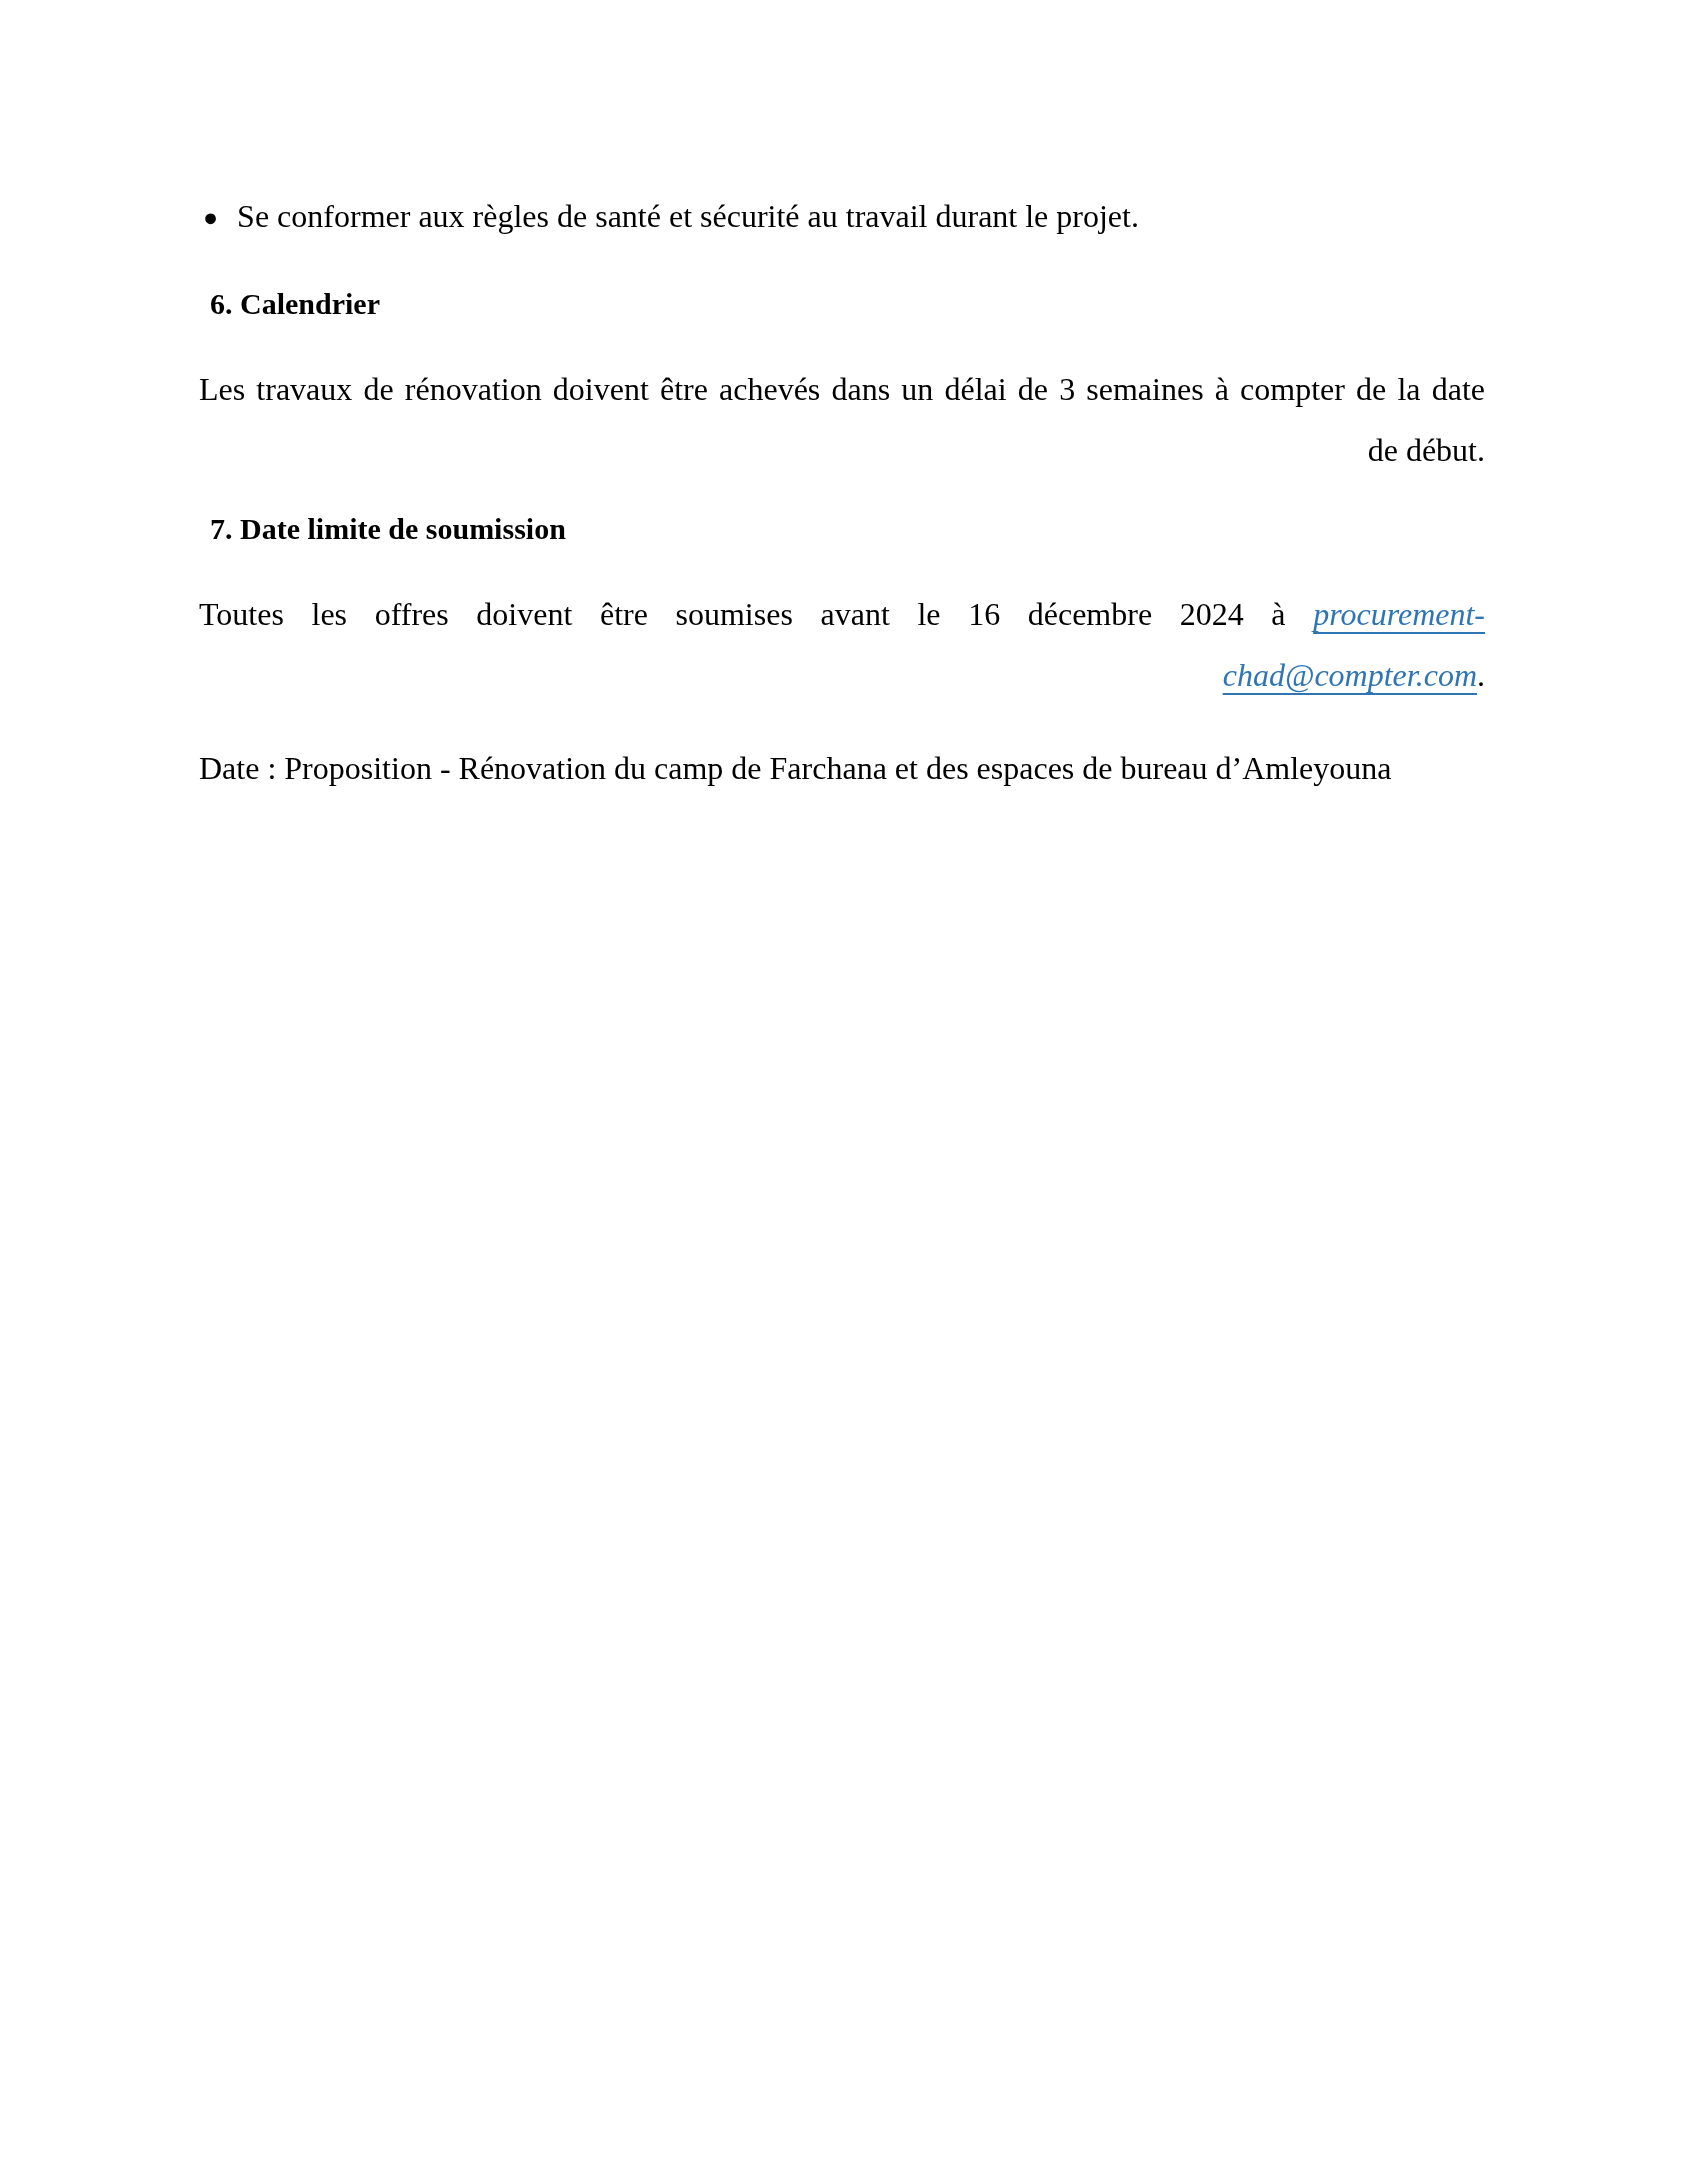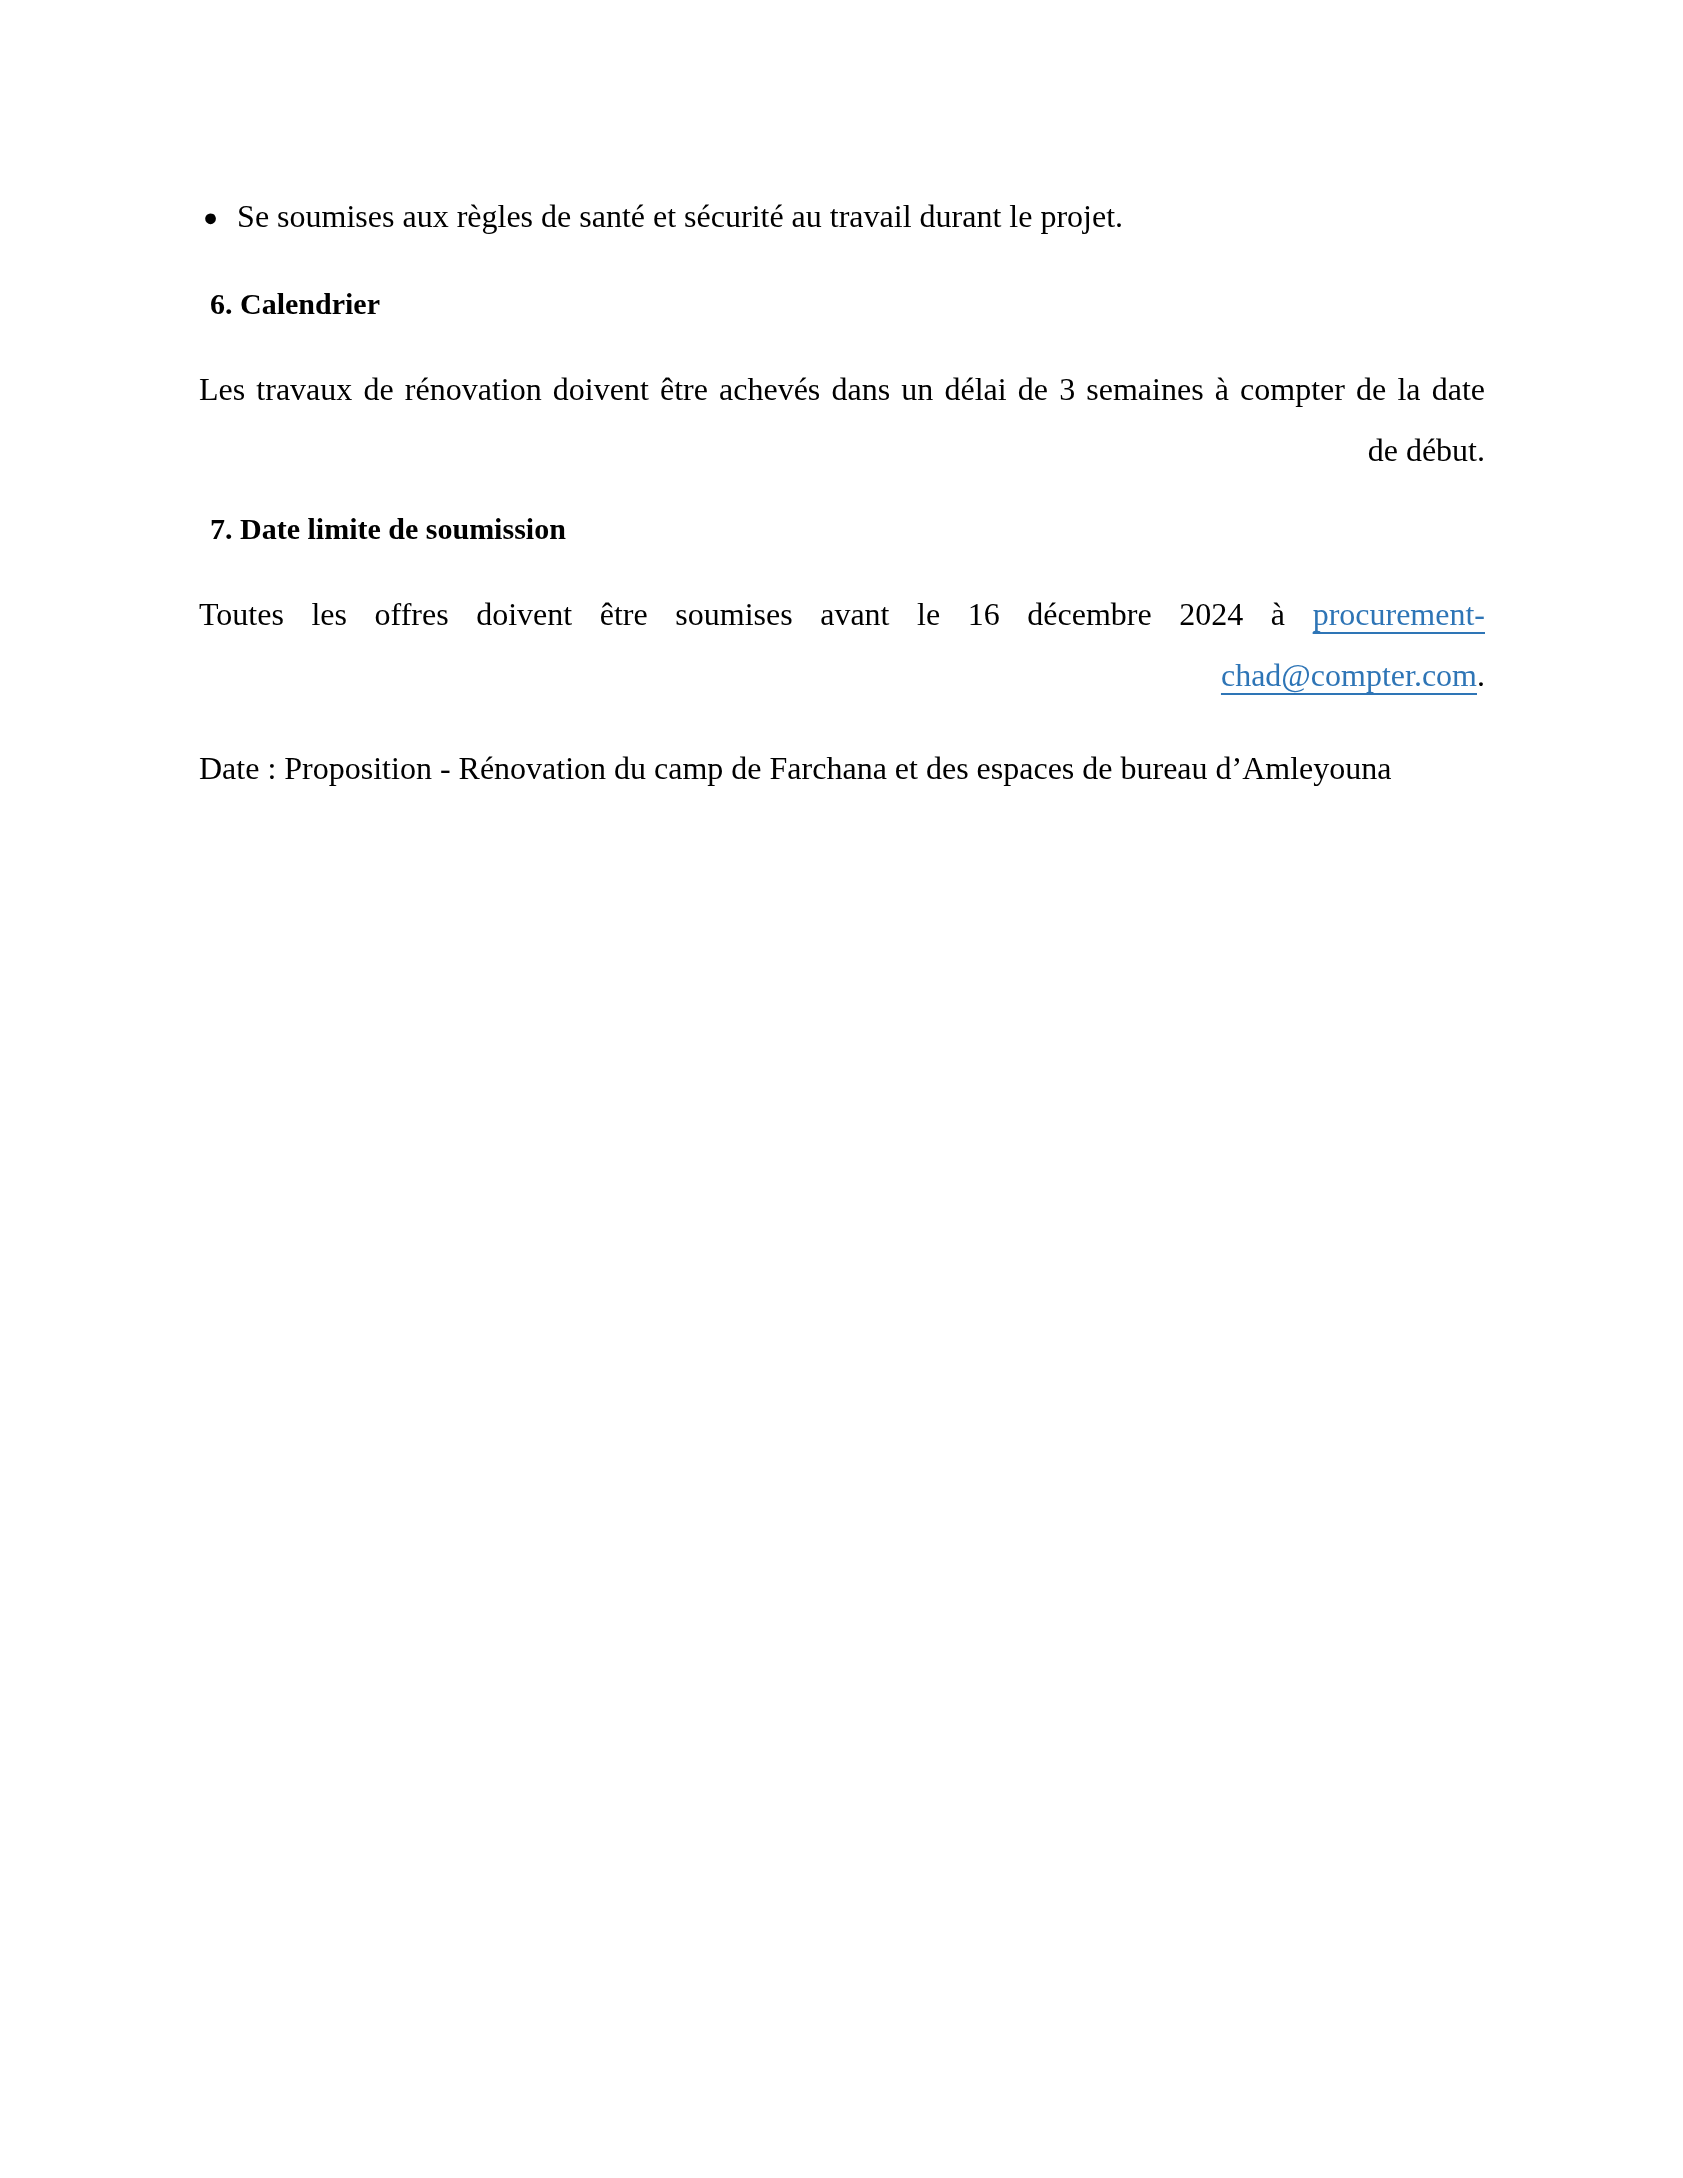--- a/index.html
+++ b/index.html
@@ -60,34 +60,35 @@
   .line-just {
     text-align: justify;
     text-align-last: justify;
   }
   .line-left {
     text-align: right;
   }
 
   
   a.doc-link {
+    font-style: italic;
     text-decoration: underline;
     text-underline-offset: 7px;
     text-decoration-thickness: 2px;
     cursor: pointer;
   }
 </style>
 </head>
 <body>
 
 <div class="page">
   <div class="content">
 
     <p class="para bullet-line">
-      <span class="bullet-marker">●</span><span>Se soumises aux règles de santé et sécurité au travail durant le projet.</span>
+      <span class="bullet-marker">●</span><span>Se conformer aux règles de santé et sécurité au travail durant le projet.</span>
     </p>
 
     <h2 class="heading h-cal">6. Calendrier</h2>
 
     <div class="para para-block-1">
       <div class="line-just">Les travaux de rénovation doivent être achevés dans un délai de 3 semaines à compter de la date</div>
       <div class="line-left">de début.</div>
     </div>
 
     <h2 class="heading h-date">7. Date limite de soumission</h2>

